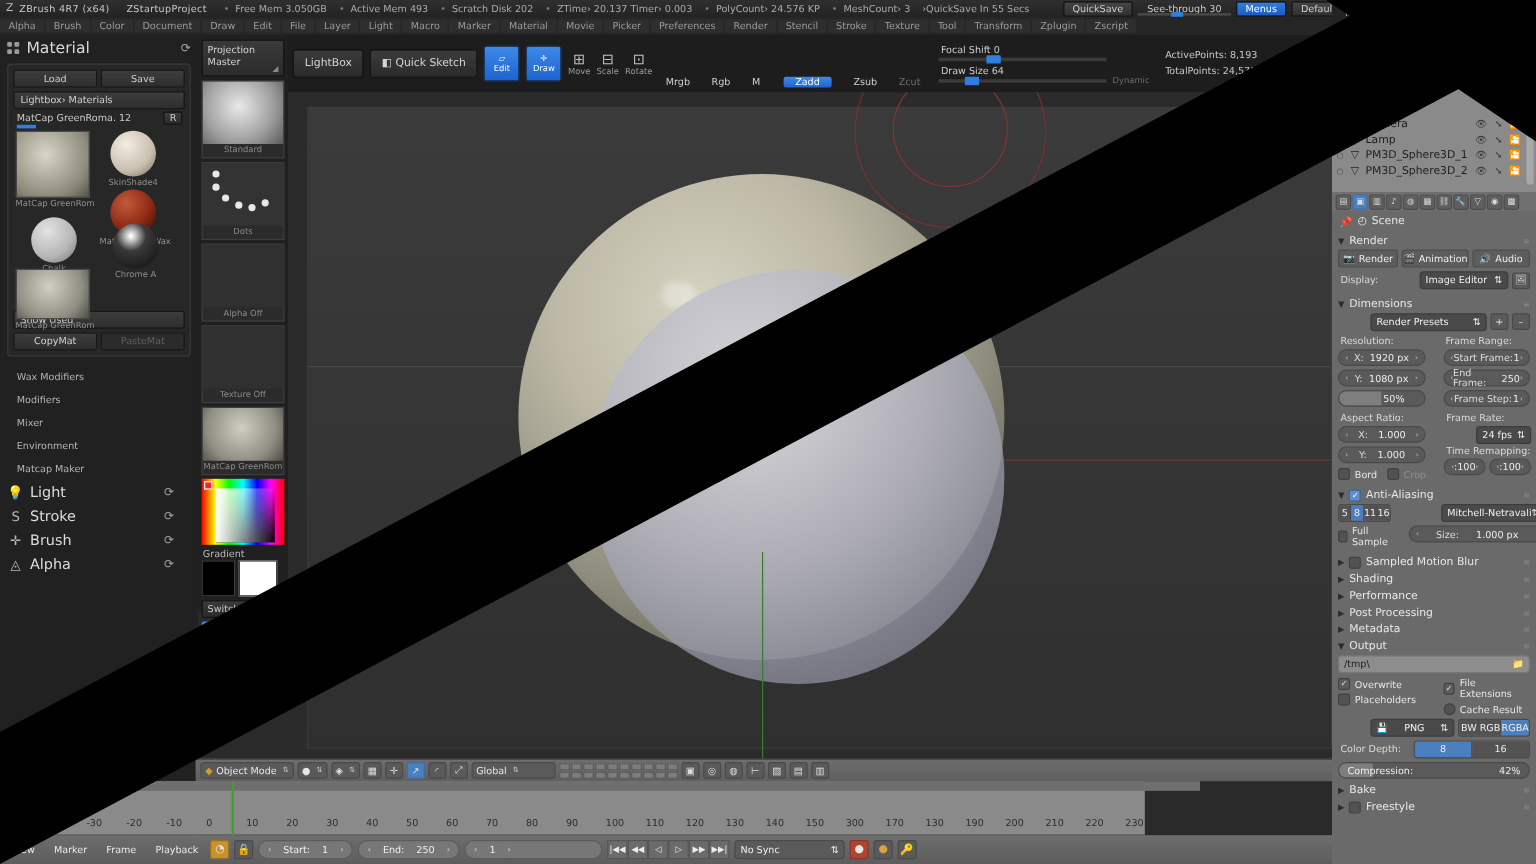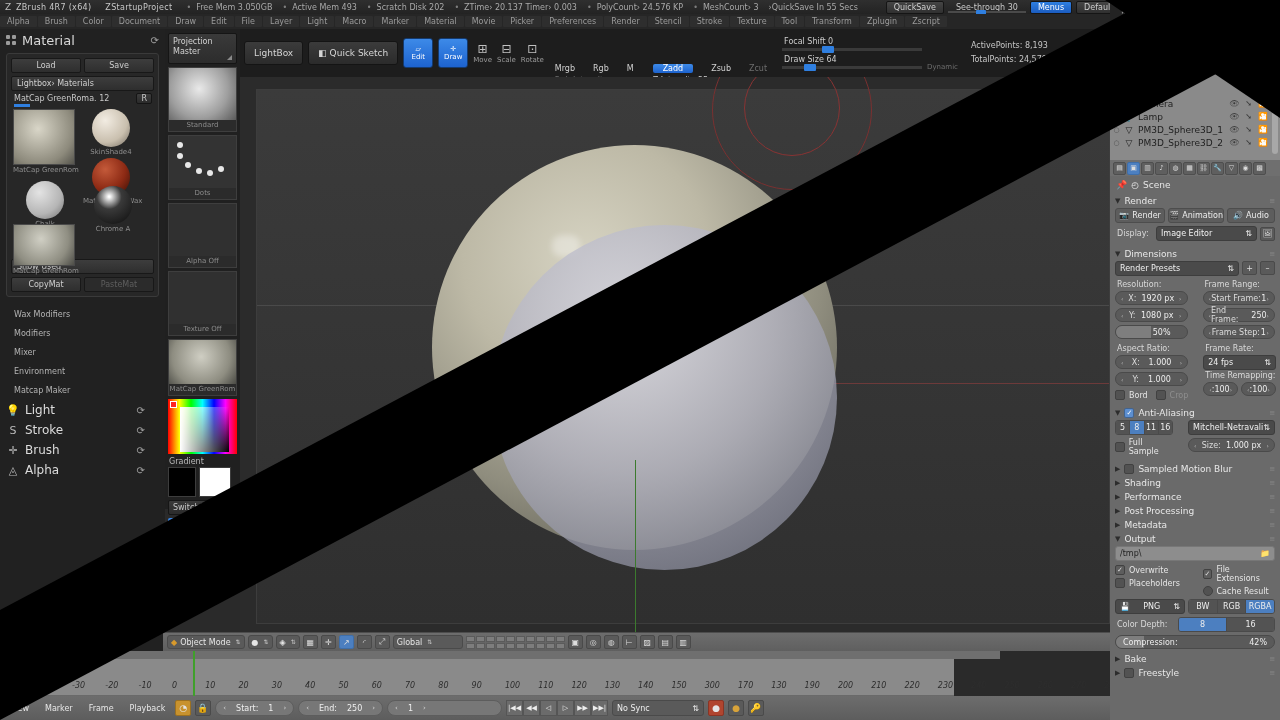--- a/index.html
+++ b/index.html
@@ -174,21 +174,21 @@
     border-radius:2px; display:flex; align-items:center; justify-content:center;
     color:#dedede; font-size:8px; }
   .bh-ico.on{ background:#4c7fc0; border-color:#3f6ea8; }
   .layerbox{ display:flex; gap:1px; }
   .layergrid{ display:grid; grid-template-columns:repeat(5,9px); grid-template-rows:repeat(2,6px);
     gap:1px; }
   .layergrid i{ background:#7d7d7d; border:1px solid #5b5b5b; display:block; }
 
   
   .tl-ruler{ position:absolute; left:0; top:651px; width:954px; height:45px;
-    background:#8a8a8a;font-style:italic; }
+    background:#8a8a8a; }
   .tl-ruler .cache{ position:absolute; left:75px; top:0; width:925px; height:8px;
     background:#6f6f6f; }
   .tl-ruler .ticks{ position:absolute; left:0; top:30px; width:100%; height:14px;
     font-size:8px; color:#2d2d2d; }
   .tl-ruler .tick{ position:absolute; top:0; }
   .tl-ruler .body{ position:absolute; left:0; top:44px; width:100%; height:1px; background:#6a6a6a; }
   .playhead{ position:absolute; left:193px; top:651px; width:2px; height:45px;
     background:#3fa02a; }
 
   .tl-footer{ position:absolute; left:0; top:696px; width:1280px; height:24px;
@@ -262,21 +262,21 @@
   .bbtn{ flex:1; height:15px; background:#5d5d5d; border:1px solid #4d4d4d;
     border-radius:3px; display:flex; align-items:center; justify-content:center;
     gap:3px; color:#ededed; font-size:8px; }
   .bfield{ flex:1; height:14px; background:#5a5a5a; border:1px solid #4a4a4a;
     border-radius:7px; display:flex; align-items:center; justify-content:space-between;
     padding:0 5px; color:#ededed; font-size:8px; }
   .bfield .ar{ color:#c4c4c4; font-size:6px; }
   .bfield .k{ color:#dcdcdc; }
   .bdrop{ flex:1; height:15px; background:#4a4a4a; border:1px solid #3d3d3d;
     border-radius:3px; display:flex; align-items:center; justify-content:space-between;
-    padding:0 4px; color:#f0f0f0; font-size:8px; }
+    padding:0 4px; color:#f0f0f0; font-size:8px;margin-left:27px; }
   .lbl-sm{ color:#d9d9d9; font-size:8px; margin:1px 0 2px 2px; }
   .two-col{ display:flex; gap:15px; }
   .two-col > div{ flex:1; }
   .chk{ display:flex; align-items:center; gap:4px; color:#e6e6e6; font-size:8px;
     margin-bottom:3px; }
   .chk .bx{ width:10px; height:10px; background:#525252; border:1px solid #414141;
     border-radius:2px; display:flex; align-items:center; justify-content:center;
     color:#dcdcdc; font-size:7px; }
   .chk .bx.on{ background:#5d5d5d; }
   .seg{ display:flex; border-radius:3px; overflow:hidden; border:1px solid #4a4a4a; }

